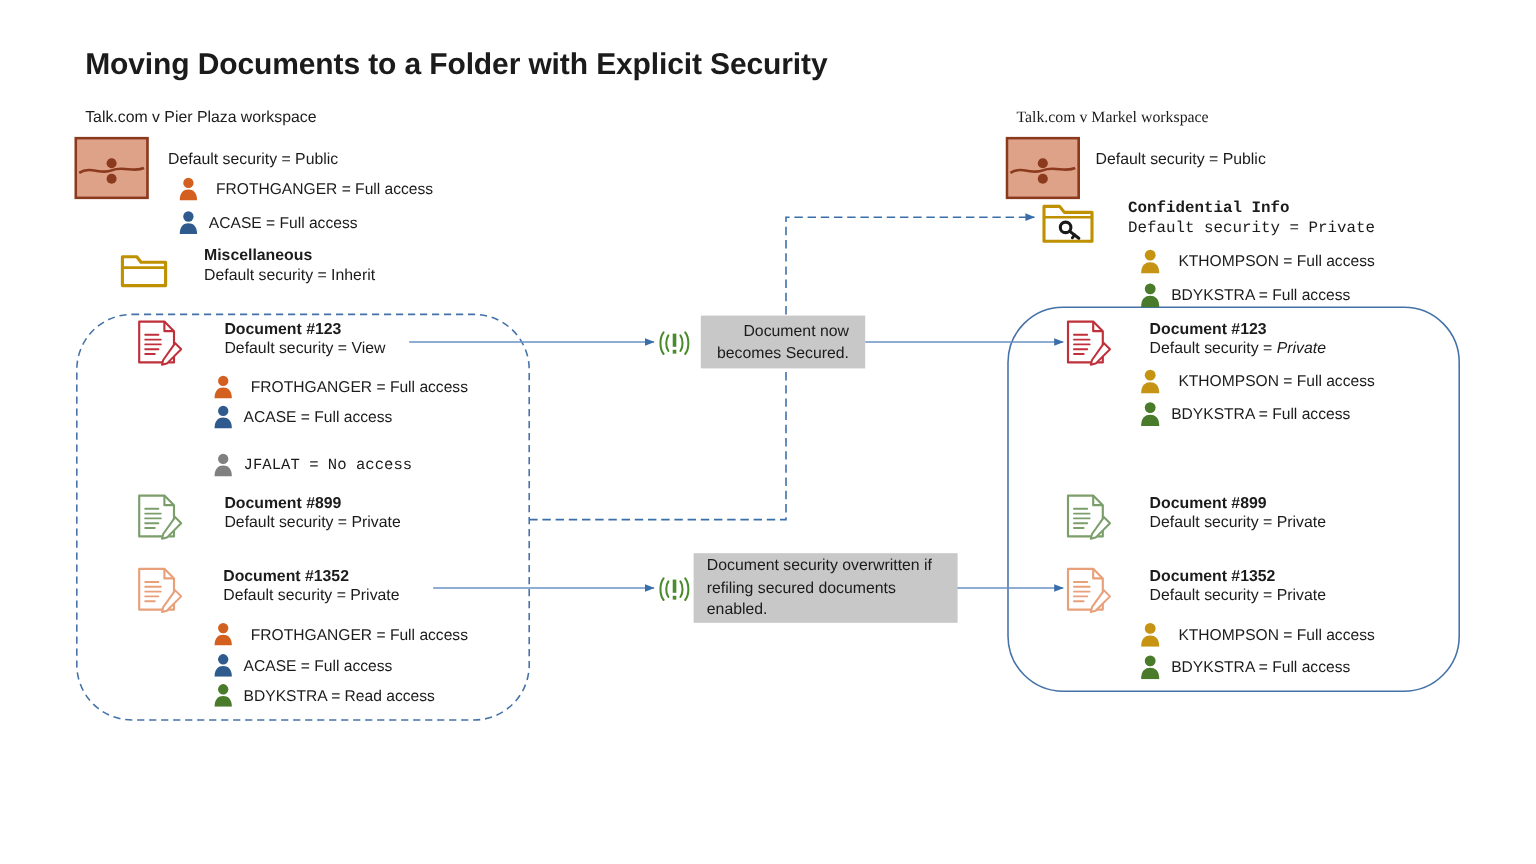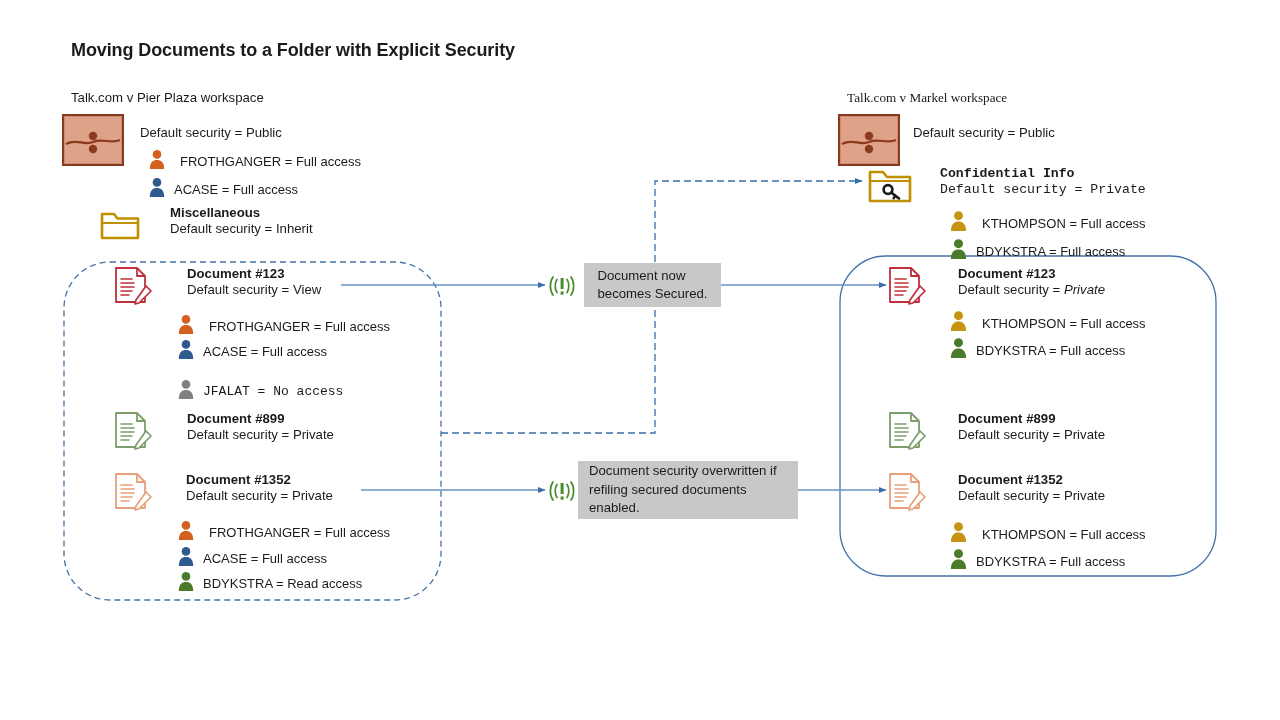--- a/index.html
+++ b/index.html
@@ -6,37 +6,37 @@
   body{
     width:1280px;height:720px;background:#ffffff;position:relative;overflow:hidden;
     font-family:"Liberation Sans","DejaVu Sans",sans-serif;
     color:#1a1a1a;
   }
   #canvas{position:absolute;inset:0;width:1280px;height:720px;}
   svg.layer{position:absolute;left:0;top:0;width:1280px;height:720px;pointer-events:none;}
   .abs{position:absolute;}
 
   .title{
-    left:71px;top:40px;font-size:18px;font-weight:bold;letter-spacing:-0.1px;color:#1b1b1b;
+    left:71px;top:40px;font-size:25px;font-weight:bold;letter-spacing:-0.1px;color:#1b1b1b;
   }
   .ws-label{font-size:13.2px;color:#1b1b1b;white-space:nowrap;}
   .txt{font-size:13.2px;color:#1b1b1b;white-space:nowrap;line-height:18.5px;}
   .txt-b{font-size:13.2px;font-weight:bold;color:#1b1b1b;white-space:nowrap;}
   .ital{font-style:italic;}
 
   
   .icon{display:block;}
 
-  .acl-row{display:flex;align-items:flex-end;gap:7px;height:24px;}
+  .acl-row{display:flex;align-items:center;gap:7px;height:24px;}
   .acl-label{font-size:13px;color:#1b1b1b;white-space:nowrap;}
 
   .callout{
     position:absolute;background:#c8c8c8;color:#1b1b1b;
     font-size:13.2px;line-height:18.5px;
-    display:flex;align-items:center;justify-content:center;text-align:left;
+    display:flex;align-items:center;justify-content:center;text-align:right;
     padding:4px 8px;box-sizing:border-box;
   }
   .callout.left-align{justify-content:flex-start;text-align:left;}
 </style>
 </head>
 <body>
 
 <div id="canvas">
 
   <svg class="layer" viewBox="0 0 1280 720">

